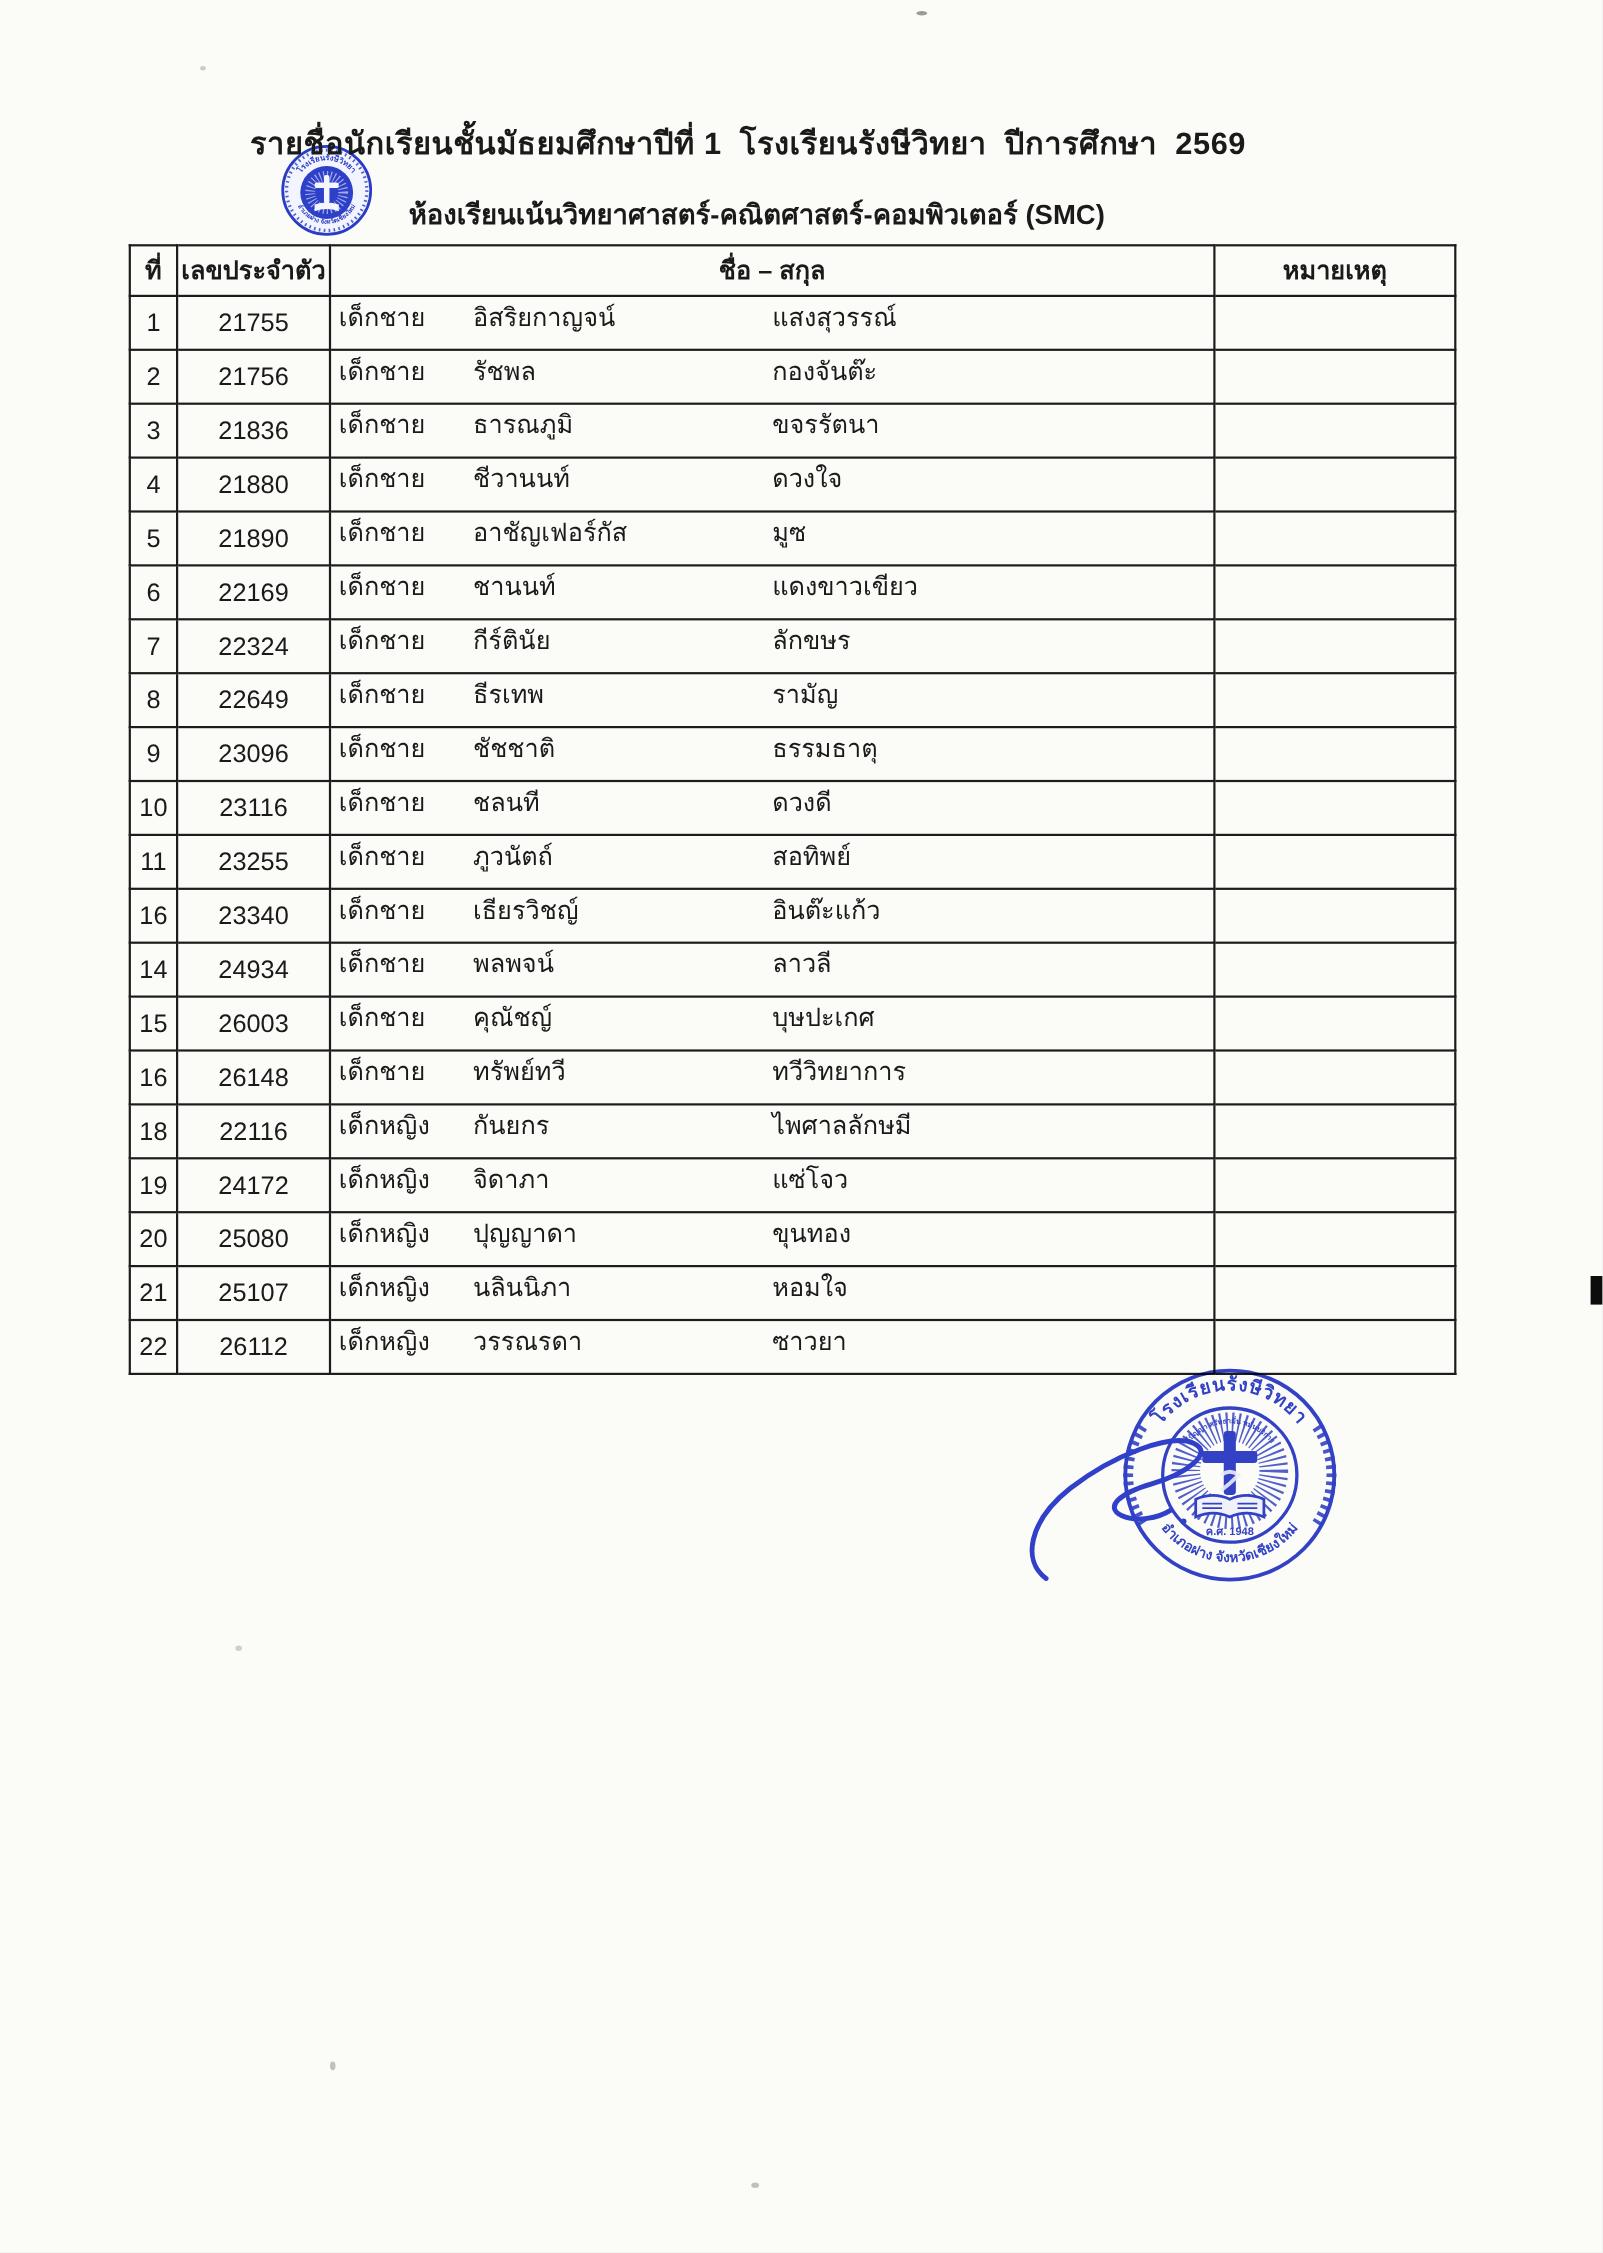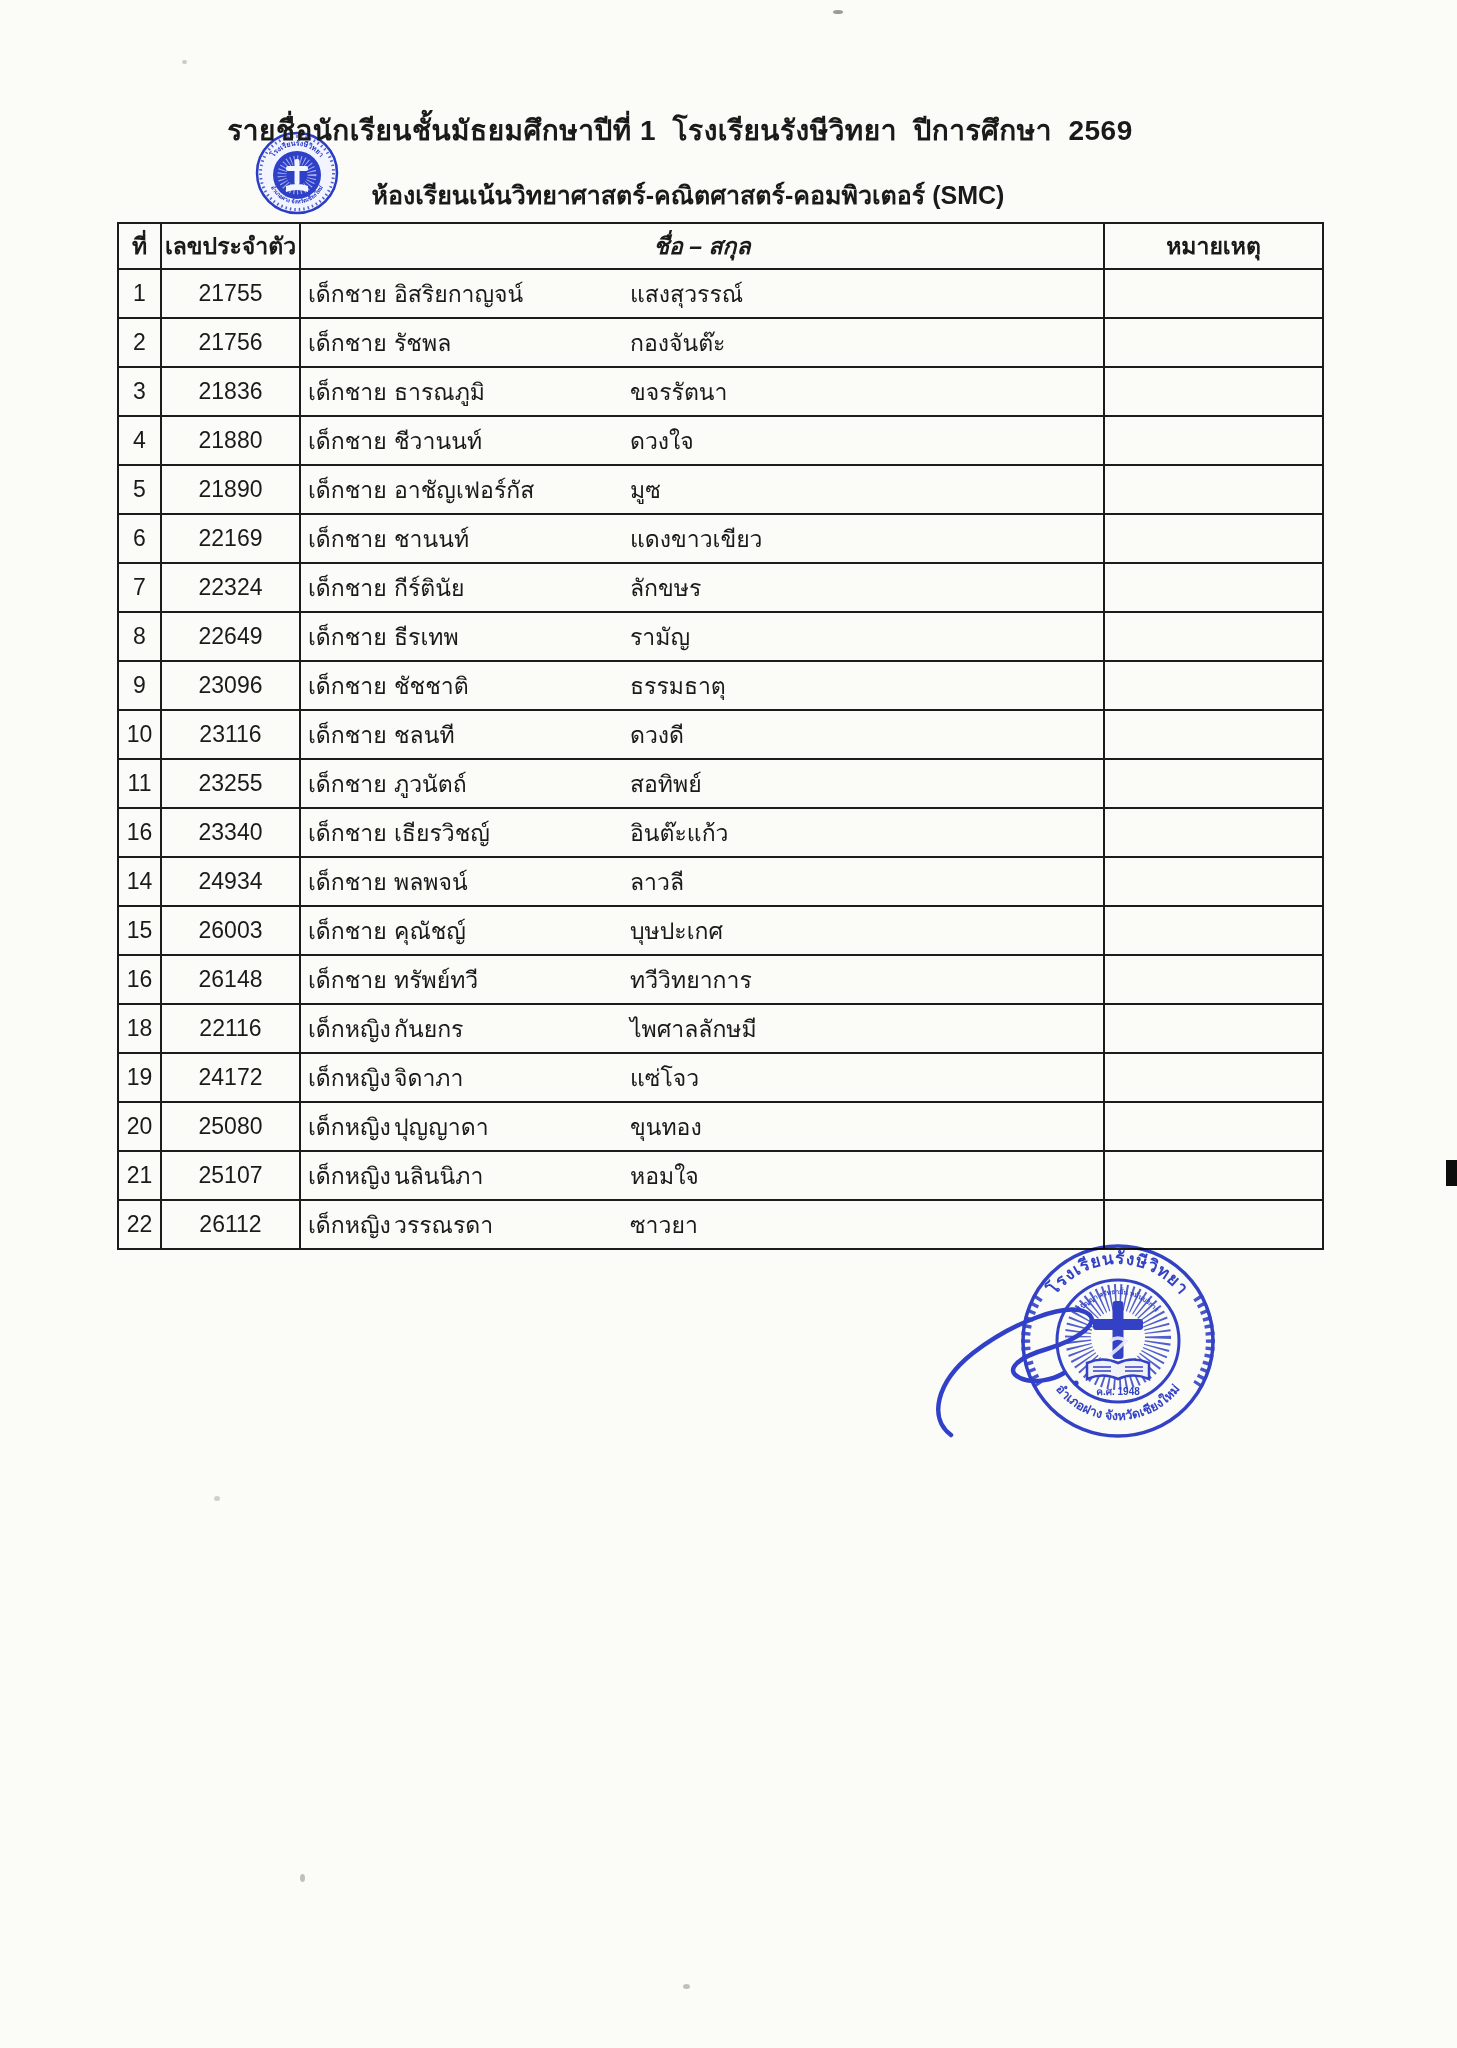--- a/index.html
+++ b/index.html
@@ -9,24 +9,24 @@
           font-size:28px;font-weight:700;letter-spacing:.5px;white-space:pre;}
   .title2{position:absolute;top:175px;left:0;width:1376px;text-align:center;
           font-size:25px;font-weight:700;white-space:pre;}
   .logo{position:absolute;left:255px;top:131px;width:84px;height:84px;}
   table.roster{position:absolute;left:117px;top:222px;width:1205px;
                border-collapse:collapse;table-layout:fixed;}
   table.roster th,table.roster td{border:2px solid #1c1c1c;padding:0;
                font-size:23px;overflow:hidden;white-space:nowrap;}
   table.roster th{height:44px;font-weight:700;text-align:center;}
   table.roster td{height:47px;}
-  th.h-name{padding-left:60px;font-style:italic;}
+  th.h-name{padding-left:60px;}
   td.no,td.sid{text-align:center;}
   td.name-cell{vertical-align:middle;}
-  .name-inner{display:flex;align-items:center;height:100%;}
+  .name-inner{display:flex;align-items:flex-start;height:100%;gap:36px;}
   .nt{width:86px;padding-left:7px;flex:none;}
   .nf{width:236px;flex:none;}
   .nl{flex:1;}
   .stamp{position:absolute;left:935px;top:1237px;width:400px;height:212px;
          mix-blend-mode:multiply;opacity:.95;}
   .edge-bar{position:absolute;right:0;top:1160px;width:11px;height:26px;background:#0d0d0d;}
   .speck{position:absolute;background:#9a9a96;border-radius:50%;}
   .sp1{left:833px;top:10px;width:10px;height:4px;}
   .sp2{left:182px;top:60px;width:5px;height:4px;opacity:.5;}
   .sp3{left:300px;top:1874px;width:5px;height:8px;opacity:.6;}

